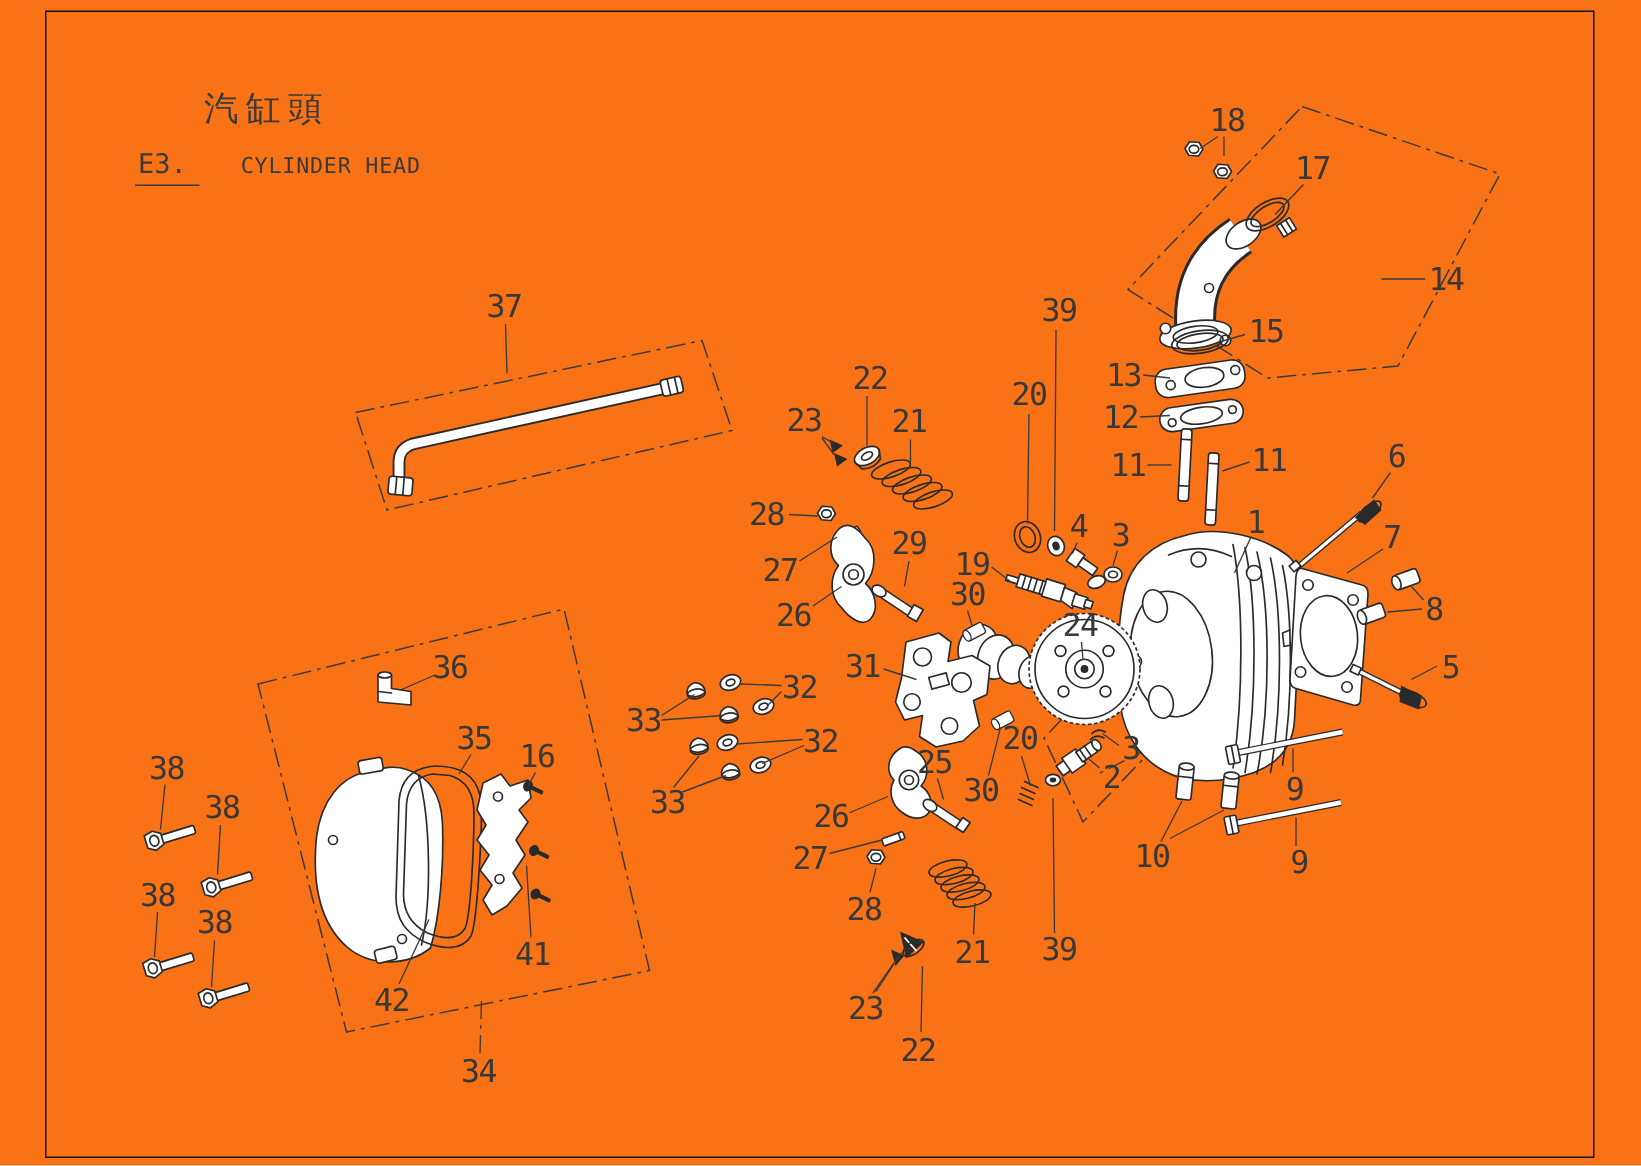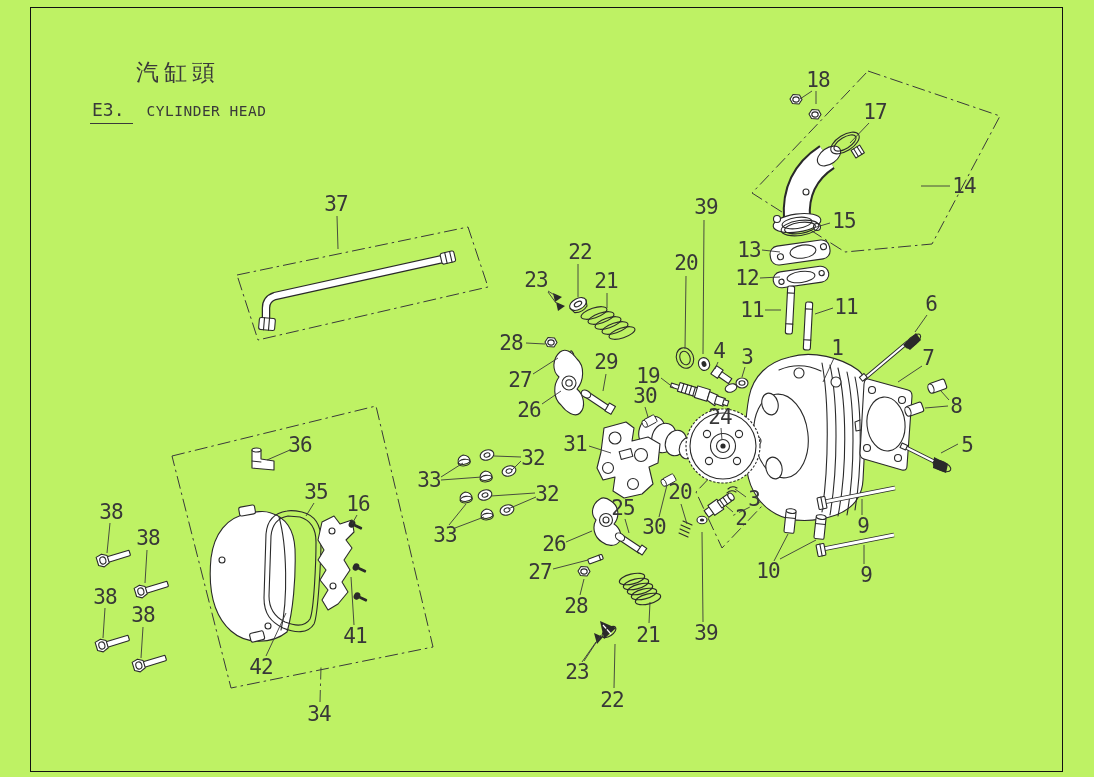--- a/index.html
+++ b/index.html
@@ -1,25 +1,25 @@
 <!DOCTYPE html>
 <html><head>
 <meta charset="utf-8">
 <style>
   html,body{margin:0;padding:0;background:#fff}
-  .stage{position:relative;width:1094px;height:777px;background:#bef264;overflow:hidden;
+  .stage{position:relative;width:1094px;height:777px;background:#f97316;overflow:hidden;
          font-family:"DejaVu Sans Mono",monospace}
   .frame{position:absolute;left:30px;top:7px;width:1031px;height:763px;border:1.6px solid #111}
   .t-cjk{position:absolute;left:136px;top:57px;font:400 23px "DejaVu Sans",sans-serif;
          letter-spacing:5px;color:#3a3a3a}
   .t-cc{position:absolute;left:238px;top:54px;font:400 27px "DejaVu Sans Mono",monospace;
         letter-spacing:1px;color:#4a4a4a}
   .sec{position:absolute;left:90px;top:99px;color:#3a3a3a;white-space:nowrap}
   .sec-code{font:400 18px "DejaVu Sans Mono",monospace;border-bottom:1.6px solid #3a3a3a;
-            padding:0 8px 3px 2px;margin-right:14px}
+            padding:0 8px 3px 2px;margin-right:28px}
   .sec-name{font:400 14.5px "DejaVu Sans Mono",monospace;letter-spacing:.5px}
   svg{position:absolute;left:0;top:0}
   .ln{fill:none;stroke:#2a2a2a;stroke-width:1.1;stroke-linecap:round;stroke-linejoin:round}
   .fw{fill:#fff;stroke:#2a2a2a;stroke-width:1.1;stroke-linejoin:round}
   .dk{fill:#2a2a2a;stroke:none}
   .leader{stroke:#3a3a3a;stroke-width:.9;fill:none}
   .chain{stroke-dasharray:12 4 2.5 4}
   .dbox{fill:none;stroke:#3a3a3a;stroke-width:1;stroke-dasharray:13 4 2.5 4}
   .callout{font:400 21px "DejaVu Sans Mono",monospace;fill:#383838;letter-spacing:-1px}
 </style>

